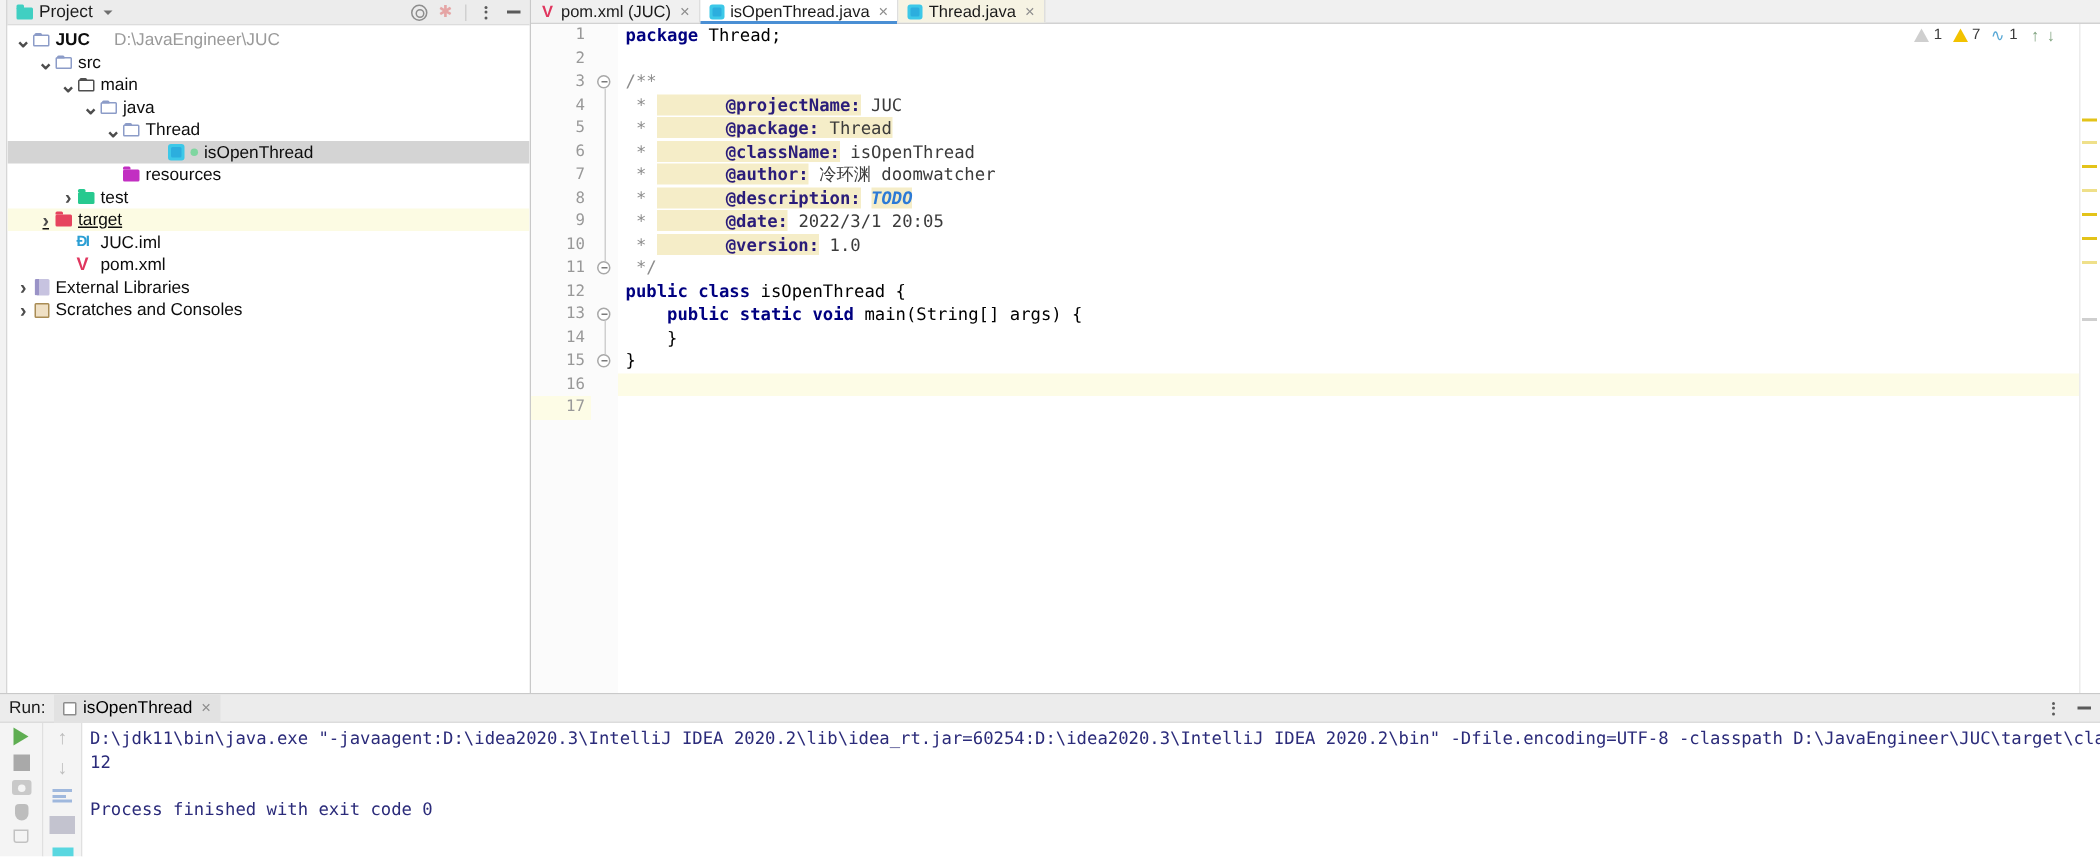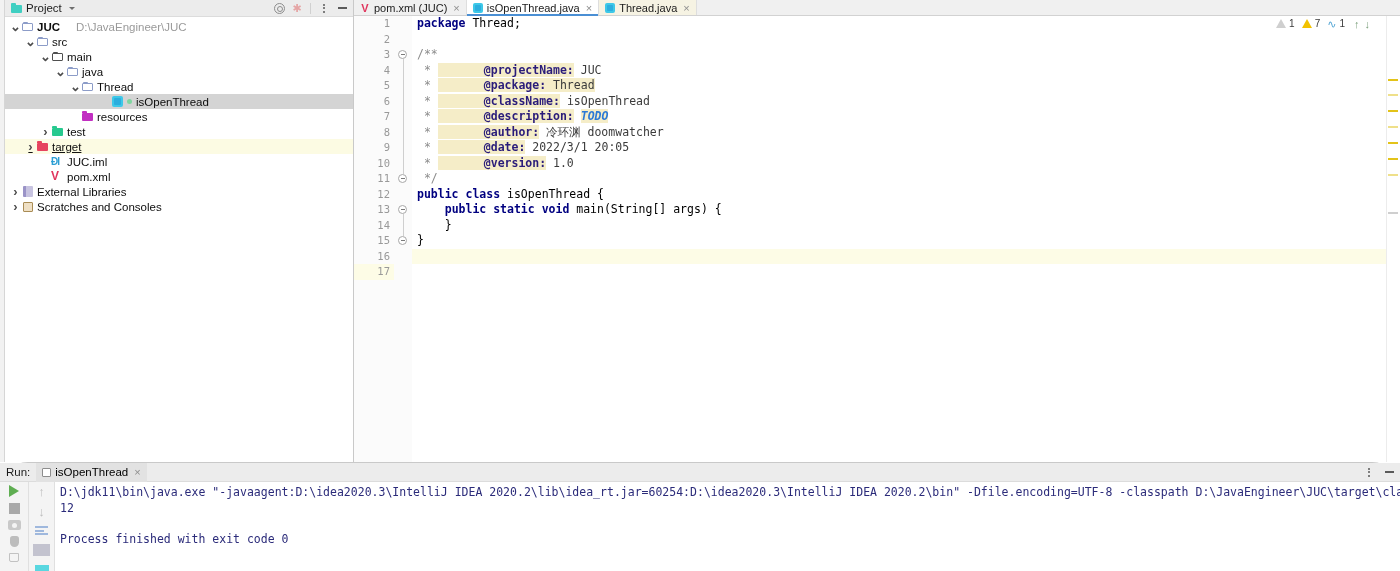--- a/index.html
+++ b/index.html
@@ -192,21 +192,21 @@
     width: 14px; flex: none; position: relative; background: #ffffff;
     border-left: 1px solid #ececec;
   }
   .marker {
     position: absolute; right: 2px; width: 10px; height: 2px; background: #e3c319;
   }
   .marker.pale { background: #efe08a; }
   .marker.gray { background: #cfcfcf; }
 
   
-  .run-panel { height: 109px; width: 1400px; display: flex; flex-direction: column; background: #fff; border-top: 1px solid #c9c9c9; border-radius: 28px; }
+  .run-panel { height: 109px; width: 1400px; display: flex; flex-direction: column; background: #fff; border-top: 1px solid #c9c9c9; }
   .run-header {
     height: 19px; min-height: 19px; background: #ececec;
     display: flex; align-items: center; padding: 0 4px 0 6px; gap: 6px;
     border-bottom: 1px solid #dcdcdc;
   }
   .run-label { font-size: 11.5px; color: #1c1c1c; }
   .run-tab { display: flex; align-items: center; gap: 4px; padding: 0 6px; height: 19px; background: #e2e2e2; font-size: 11.5px; }
   .run-tab-ico { width: 9px; height: 9px; border: 1.2px solid #8d8d8d; border-radius: 1px; background: #fff; }
   .run-tab-close { color: #8d8d8d; font-size: 11px; margin-left: 2px; }
   .run-body { flex: 1; display: flex; min-height: 0; }
@@ -413,22 +413,22 @@
             <span class="fold-line" style="top: 43px; height: 115px;"></span>
             <span class="fold-line" style="top: 198px; height: 22px;"></span>
           </div>
         <div class="code" id="code">
             <div class="cl"><span class="kw">package</span><span class="id"> Thread;</span></div>
             <div class="cl">&nbsp;</div>
             <div class="cl"><span class="cmt">/**</span></div>
             <div class="cl"><span class="cmt"> * </span><span class="jdtag">@projectName:</span><span class="jdtxt"> JUC</span></div>
             <div class="cl"><span class="cmt"> * </span><span class="jdtag">@package:</span><span class="jdval"> Thread</span></div>
             <div class="cl"><span class="cmt"> * </span><span class="jdtag">@className:</span><span class="jdtxt"> isOpenThread</span></div>
+            <div class="cl"><span class="cmt"> * </span><span class="jdtag">@author:</span><span class="jdtxt"> 冷环渊 doomwatcher</span></div>
             <div class="cl"><span class="cmt"> * </span><span class="jdtag">@description:</span><span class="jdtxt"> </span><span class="jdtodo">TODO</span></div>
-            <div class="cl"><span class="cmt"> * </span><span class="jdtag">@author:</span><span class="jdtxt"> 冷环渊 doomwatcher</span></div>
             <div class="cl"><span class="cmt"> * </span><span class="jdtag">@date:</span><span class="jdtxt"> 2022/3/1 20:05</span></div>
             <div class="cl"><span class="cmt"> * </span><span class="jdtag">@version:</span><span class="jdtxt"> 1.0</span></div>
             <div class="cl"><span class="cmt"> */</span></div>
             <div class="cl"><span class="kw">public class</span><span class="id"> isOpenThread {</span></div>
             <div class="cl"><span class="id">    </span><span class="kw">public static void</span><span class="id"> main(String[] args) {</span></div>
             <div class="cl"><span class="id">    }</span></div>
             <div class="cl"><span class="id">}</span></div>
             <div class="cl lasthl">&nbsp;</div>
           </div>
         <div class="marker-rail" id="markerrail">

